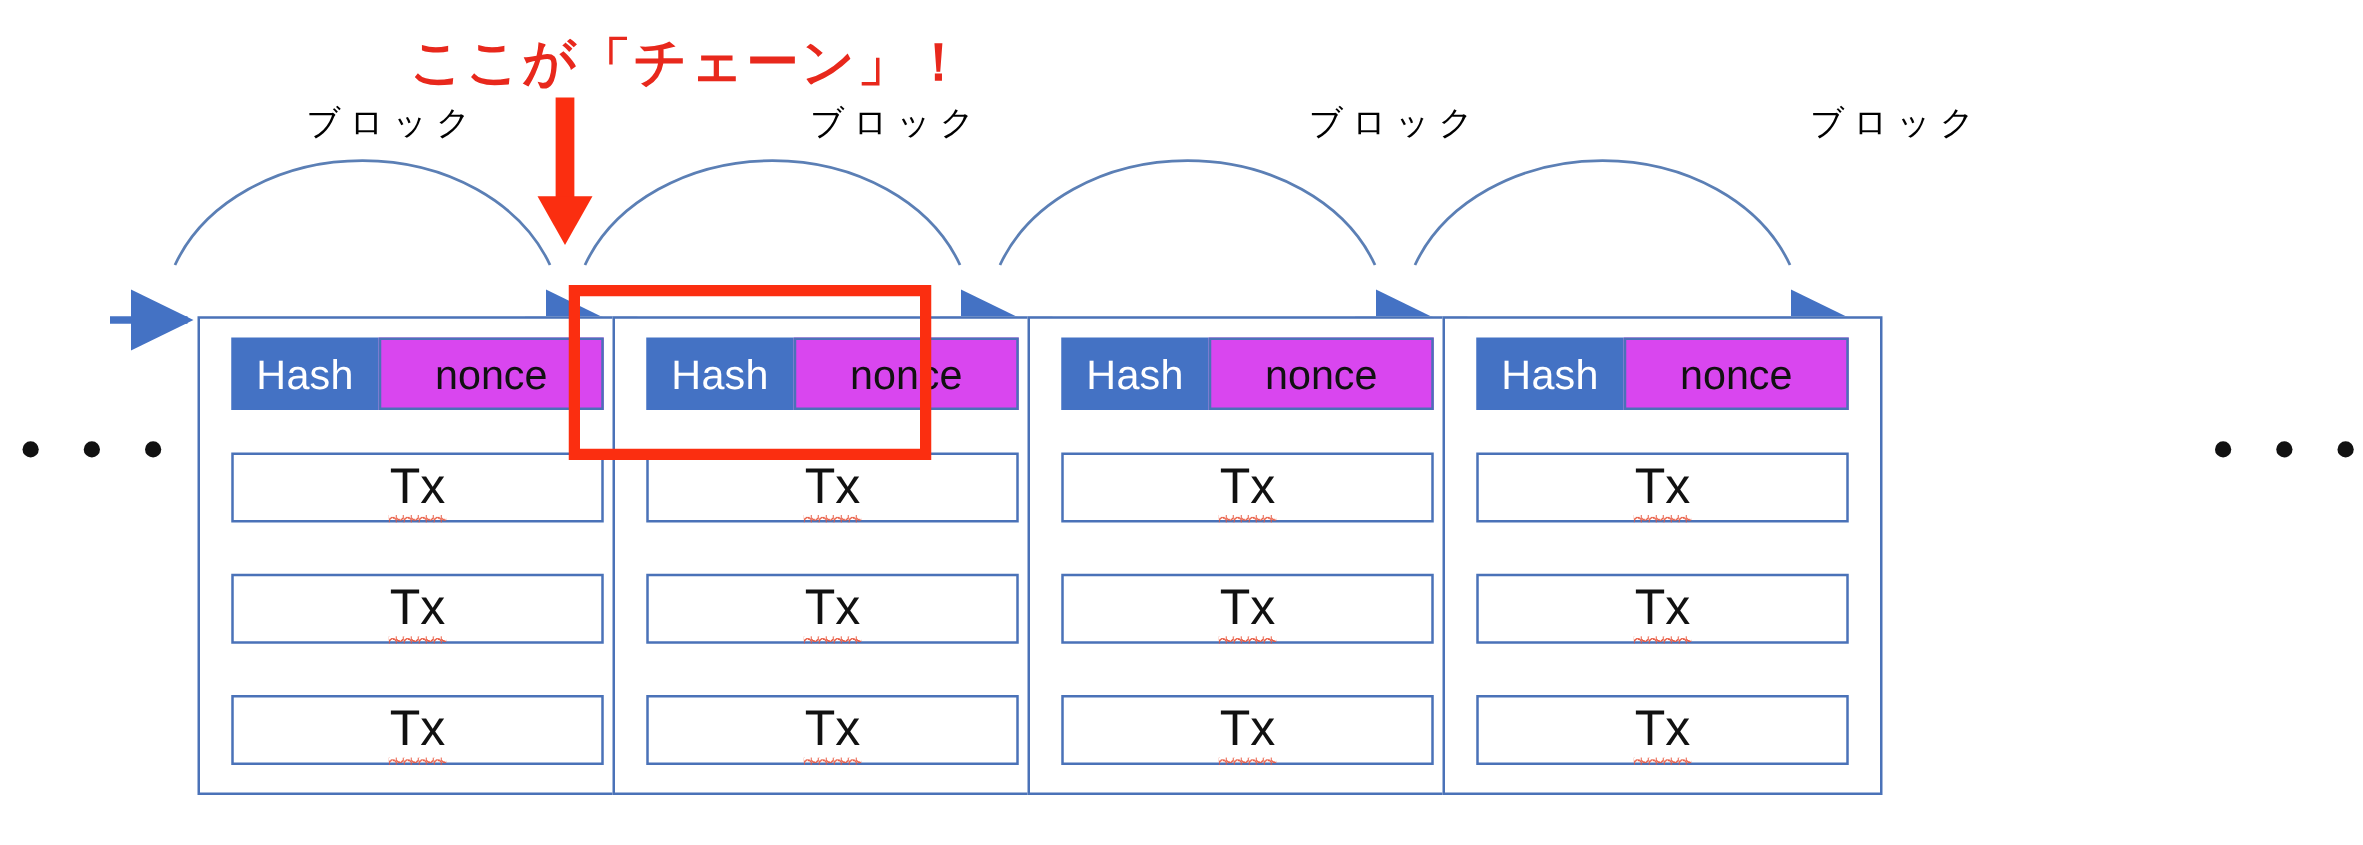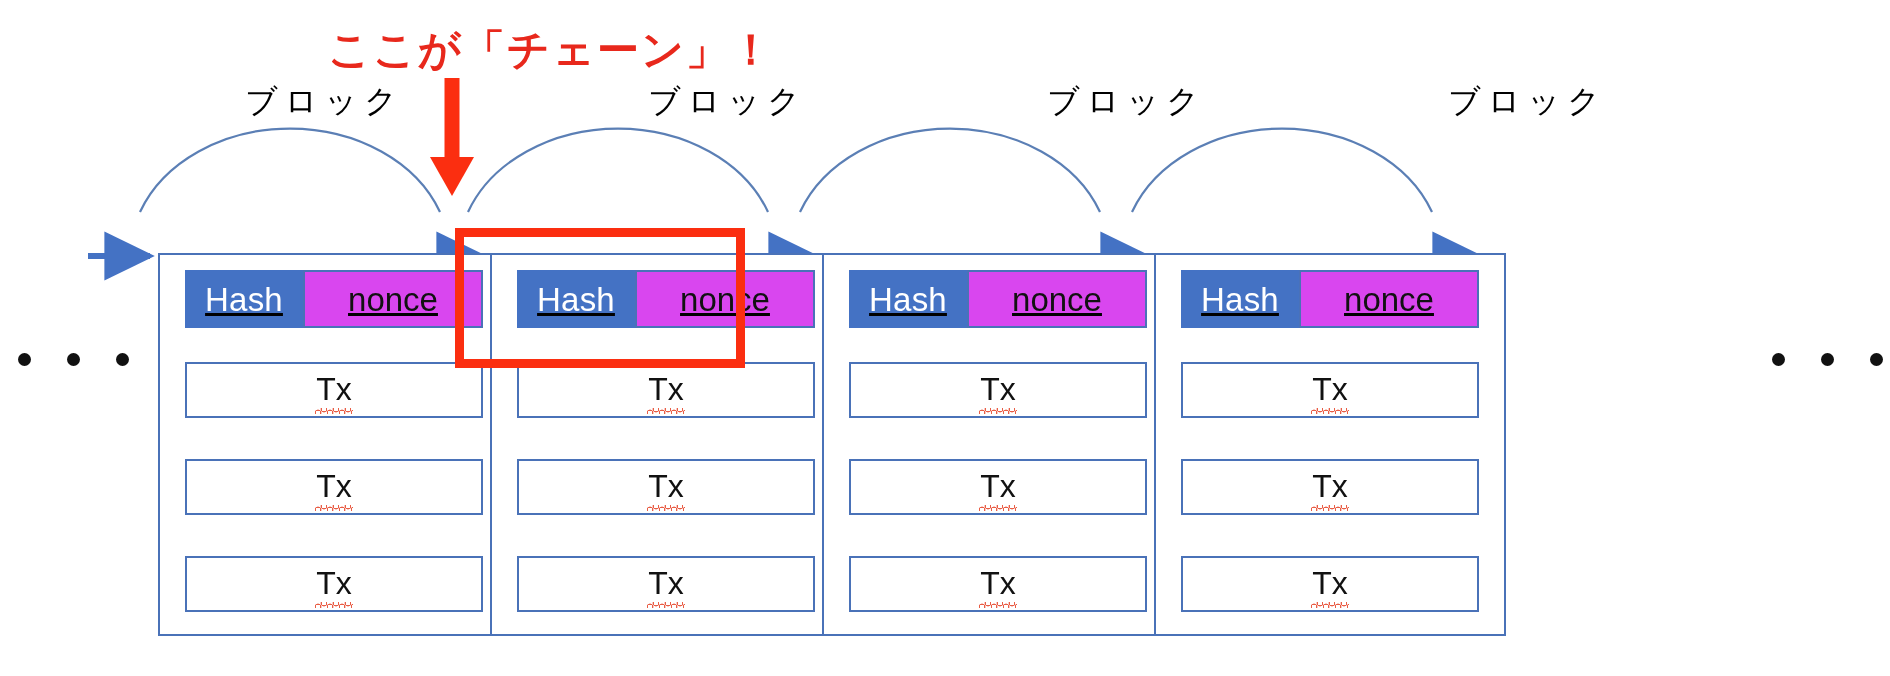--- a/index.html
+++ b/index.html
@@ -21,21 +21,21 @@
     box-sizing:border-box;
     border:2.5px solid #4a72b8;
     background:#ffffff;
   }
   .block-inner{
     position:absolute;
     left:25px;right:25px;top:22px;bottom:22px;
     display:flex;flex-direction:column;
     justify-content:space-between;
   }
-  .hdr{display:flex;align-items:center;height:44px;text-decoration:underline;}
+  .hdr{display:flex;align-items:center;height:44px;}
   .hash{
     width:118px;height:58px;
     background:#4472c4;
     color:#ffffff;
     display:flex;align-items:center;justify-content:center;
     font-size:33px;line-height:1;
     letter-spacing:.2px;
   }
   .nonce{
     flex:1;height:58px;
@@ -48,41 +48,41 @@
   }
   .txrow{
     height:56px;
     box-sizing:border-box;
     border:2.5px solid #4a72b8;
     background:#fff;
     display:flex;align-items:center;justify-content:center;
     position:relative;
   }
   .tx{
-    font-size:32px;color:#111;line-height:1;
+    font-size:40px;color:#111;line-height:1;
     position:relative;display:inline-block;
     padding-bottom:2px;
   }
   
   .tx::after{
     content:"";
     position:absolute;left:-1px;right:-1px;bottom:-7px;height:6px;
     background-image:
       radial-gradient(circle at 3px 5px, transparent 2.4px, #e8553c 2.4px, #e8553c 3.4px, transparent 3.6px),
       radial-gradient(circle at 9px 1px, transparent 2.4px, #e8553c 2.4px, #e8553c 3.4px, transparent 3.6px);
     background-size:12px 6px;
     background-repeat:repeat-x;
     opacity:.95;
   }
 
   
   .cap{
     position:absolute;
     color:#3a568;
-    font-size:32px;
+    font-size:27px;
     letter-spacing:7px;
     white-space:nowrap;
     font-family:"Liberation Serif", serif;
   }
 
   
   #overlay{position:absolute;left:0;top:0;width:1890px;height:676px;pointer-events:none;}
 
   
   .headline{

